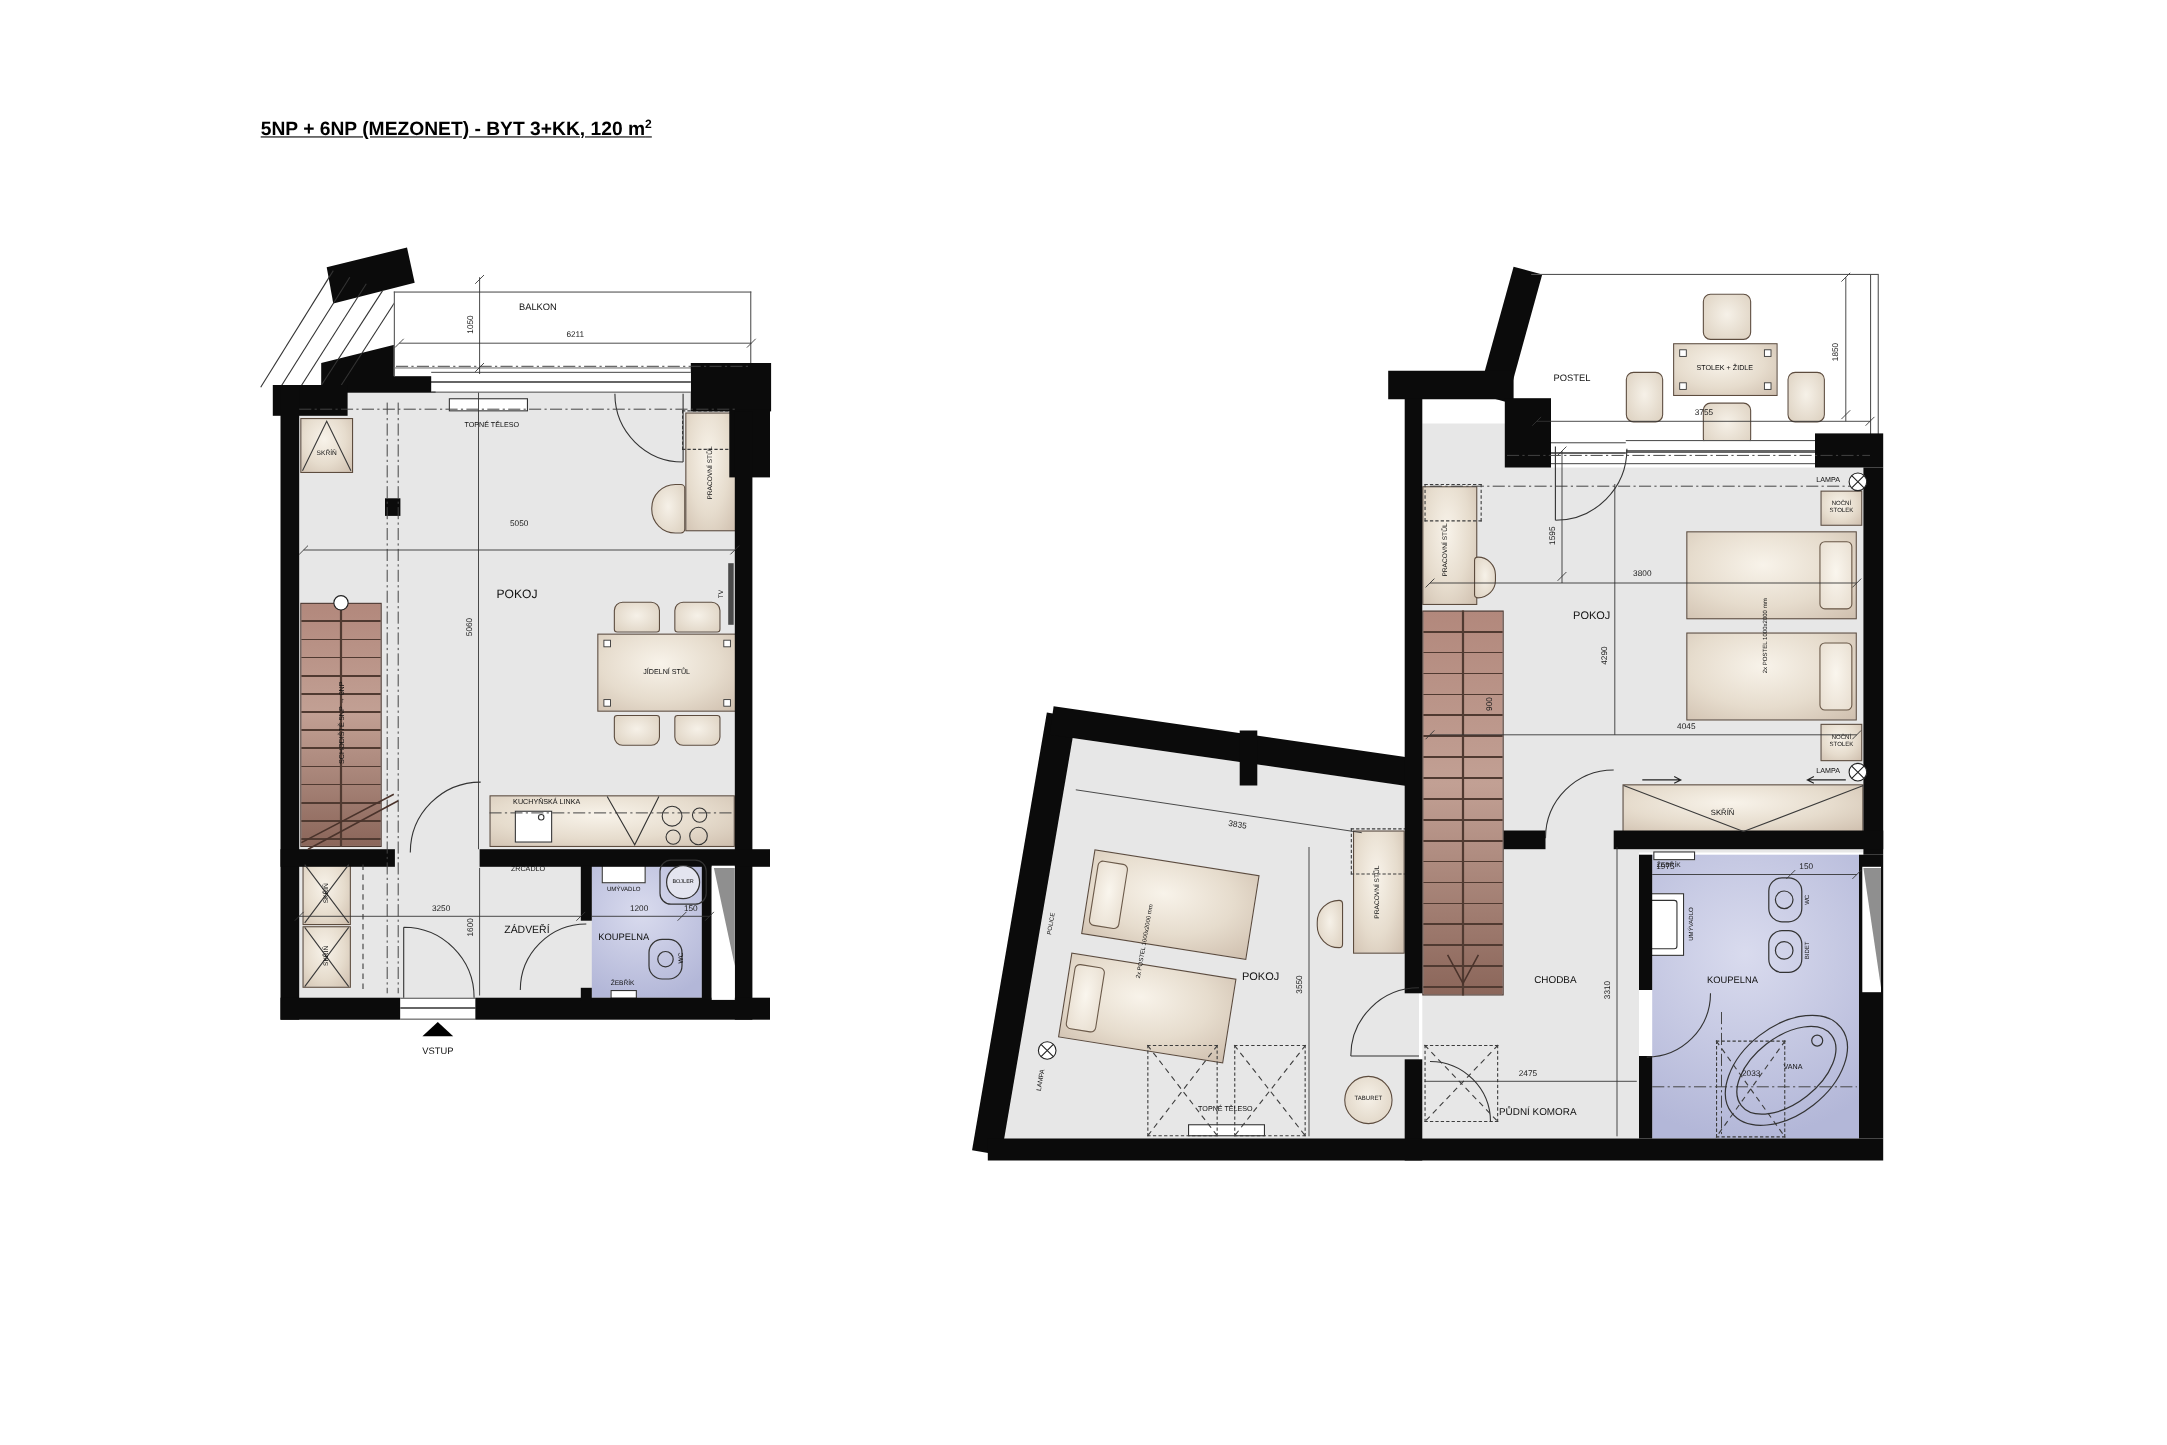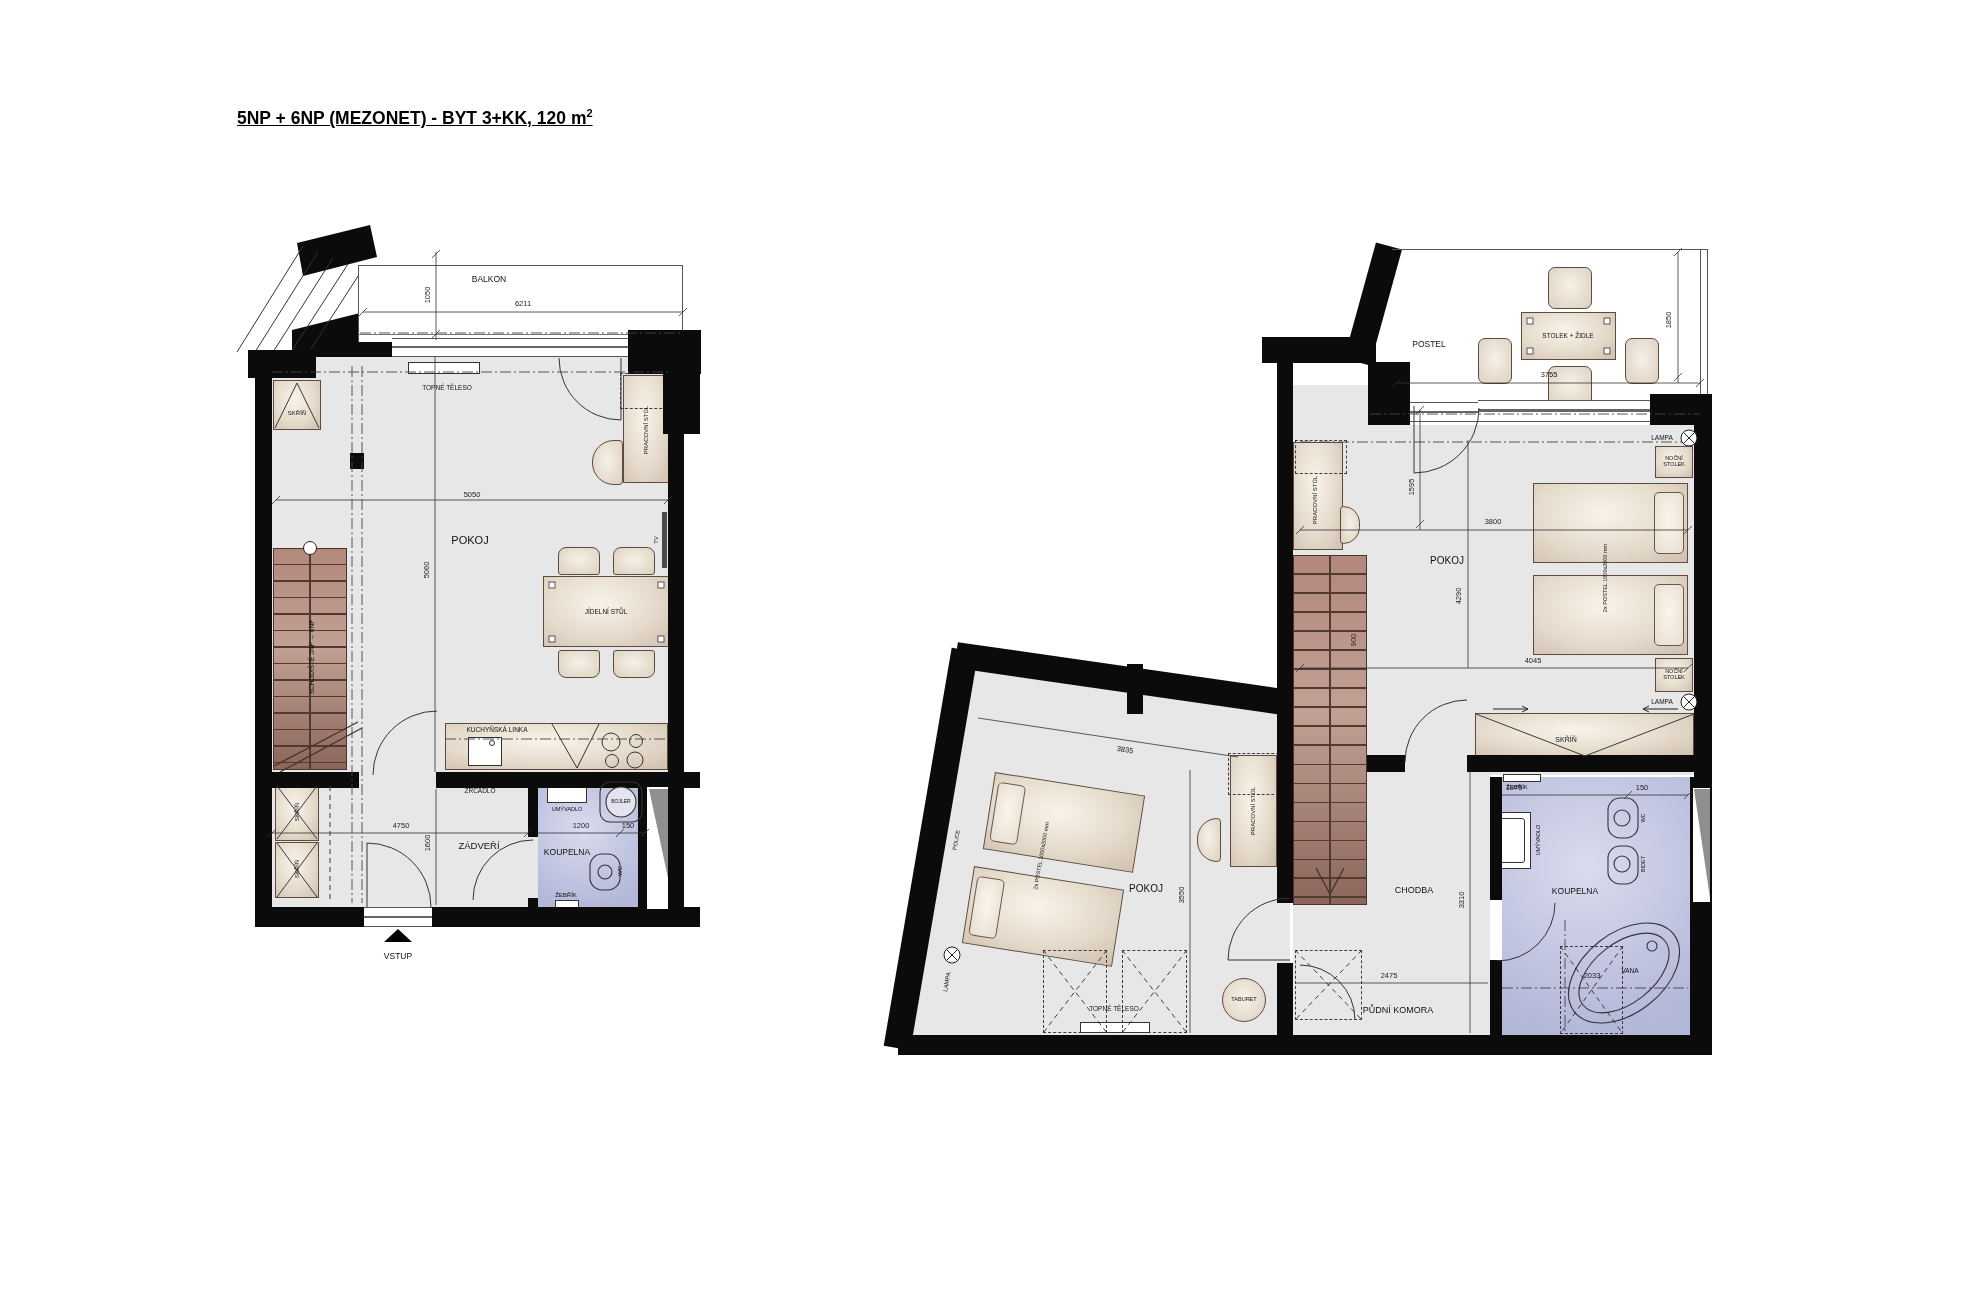--- a/index.html
+++ b/index.html
@@ -294,30 +294,30 @@
     </g>
   </svg>
 
   <div class="lbl" style="left:489px;top:279px;font-size:8.5px">BALKON</div>
   <div class="lbl dim vlbl" style="left:428px;top:295px">1050</div>
   <div class="lbl dim" style="left:523px;top:304px">6211</div>
   <div class="lbl" style="left:297px;top:413px;font-size:6px">SKŘÍŇ</div>
   <div class="lbl" style="left:447px;top:388px;font-size:6.5px">TOPNÉ TĚLESO</div>
   <div class="lbl vlbl" style="left:646px;top:430px;font-size:6px">PRACOVNÍ STŮL</div>
   <div class="lbl" style="left:470px;top:541px;font-size:11px">POKOJ</div>
-  <div class="lbl dim" style="left:472px;top:495px">5050</div>
+  <div class="lbl dim" style="left:472px;top:476px">5050</div>
   <div class="lbl dim vlbl" style="left:427px;top:570px">5060</div>
   <div class="lbl" style="left:606px;top:612px;font-size:6.5px">JÍDELNÍ STŮL</div>
   <div class="lbl vlbl" style="left:656px;top:540px;font-size:6px">TV</div>
   <div class="lbl vlbl" style="left:312px;top:657px;font-size:6.5px">SCHODIŠTĚ 5NP → 6NP</div>
   <div class="lbl" style="left:497px;top:730px;font-size:6.5px">KUCHYŇSKÁ LINKA</div>
   <div class="lbl" style="left:480px;top:791px;font-size:6.5px">ZRCADLO</div>
   <div class="lbl vlbl" style="left:297px;top:812px;font-size:6px">SKŘÍŇ</div>
   <div class="lbl vlbl" style="left:297px;top:869px;font-size:6px">SKŘÍŇ</div>
-  <div class="lbl dim" style="left:401px;top:826px">4750</div>
+  <div class="lbl dim" style="left:401px;top:826px">3250</div>
   <div class="lbl dim vlbl" style="left:428px;top:843px">1600</div>
   <div class="lbl" style="left:479px;top:846px;font-size:9.5px">ZÁDVEŘÍ</div>
   <div class="lbl" style="left:567px;top:810px;font-size:5.5px">UMÝVADLO</div>
   <div class="lbl dim" style="left:581px;top:826px">1200</div>
   <div class="lbl dim" style="left:628px;top:826px">150</div>
   <div class="lbl" style="left:621px;top:802px;font-size:5px">BOJLER</div>
   <div class="lbl" style="left:567px;top:852px;font-size:8.5px">KOUPELNA</div>
   <div class="lbl vlbl" style="left:620px;top:871px;font-size:6px">WC</div>
   <div class="lbl" style="left:566px;top:895px;font-size:6px">ŽEBŘÍK</div>
   <div class="lbl" style="left:398px;top:956px;font-size:8.5px">VSTUP</div>

